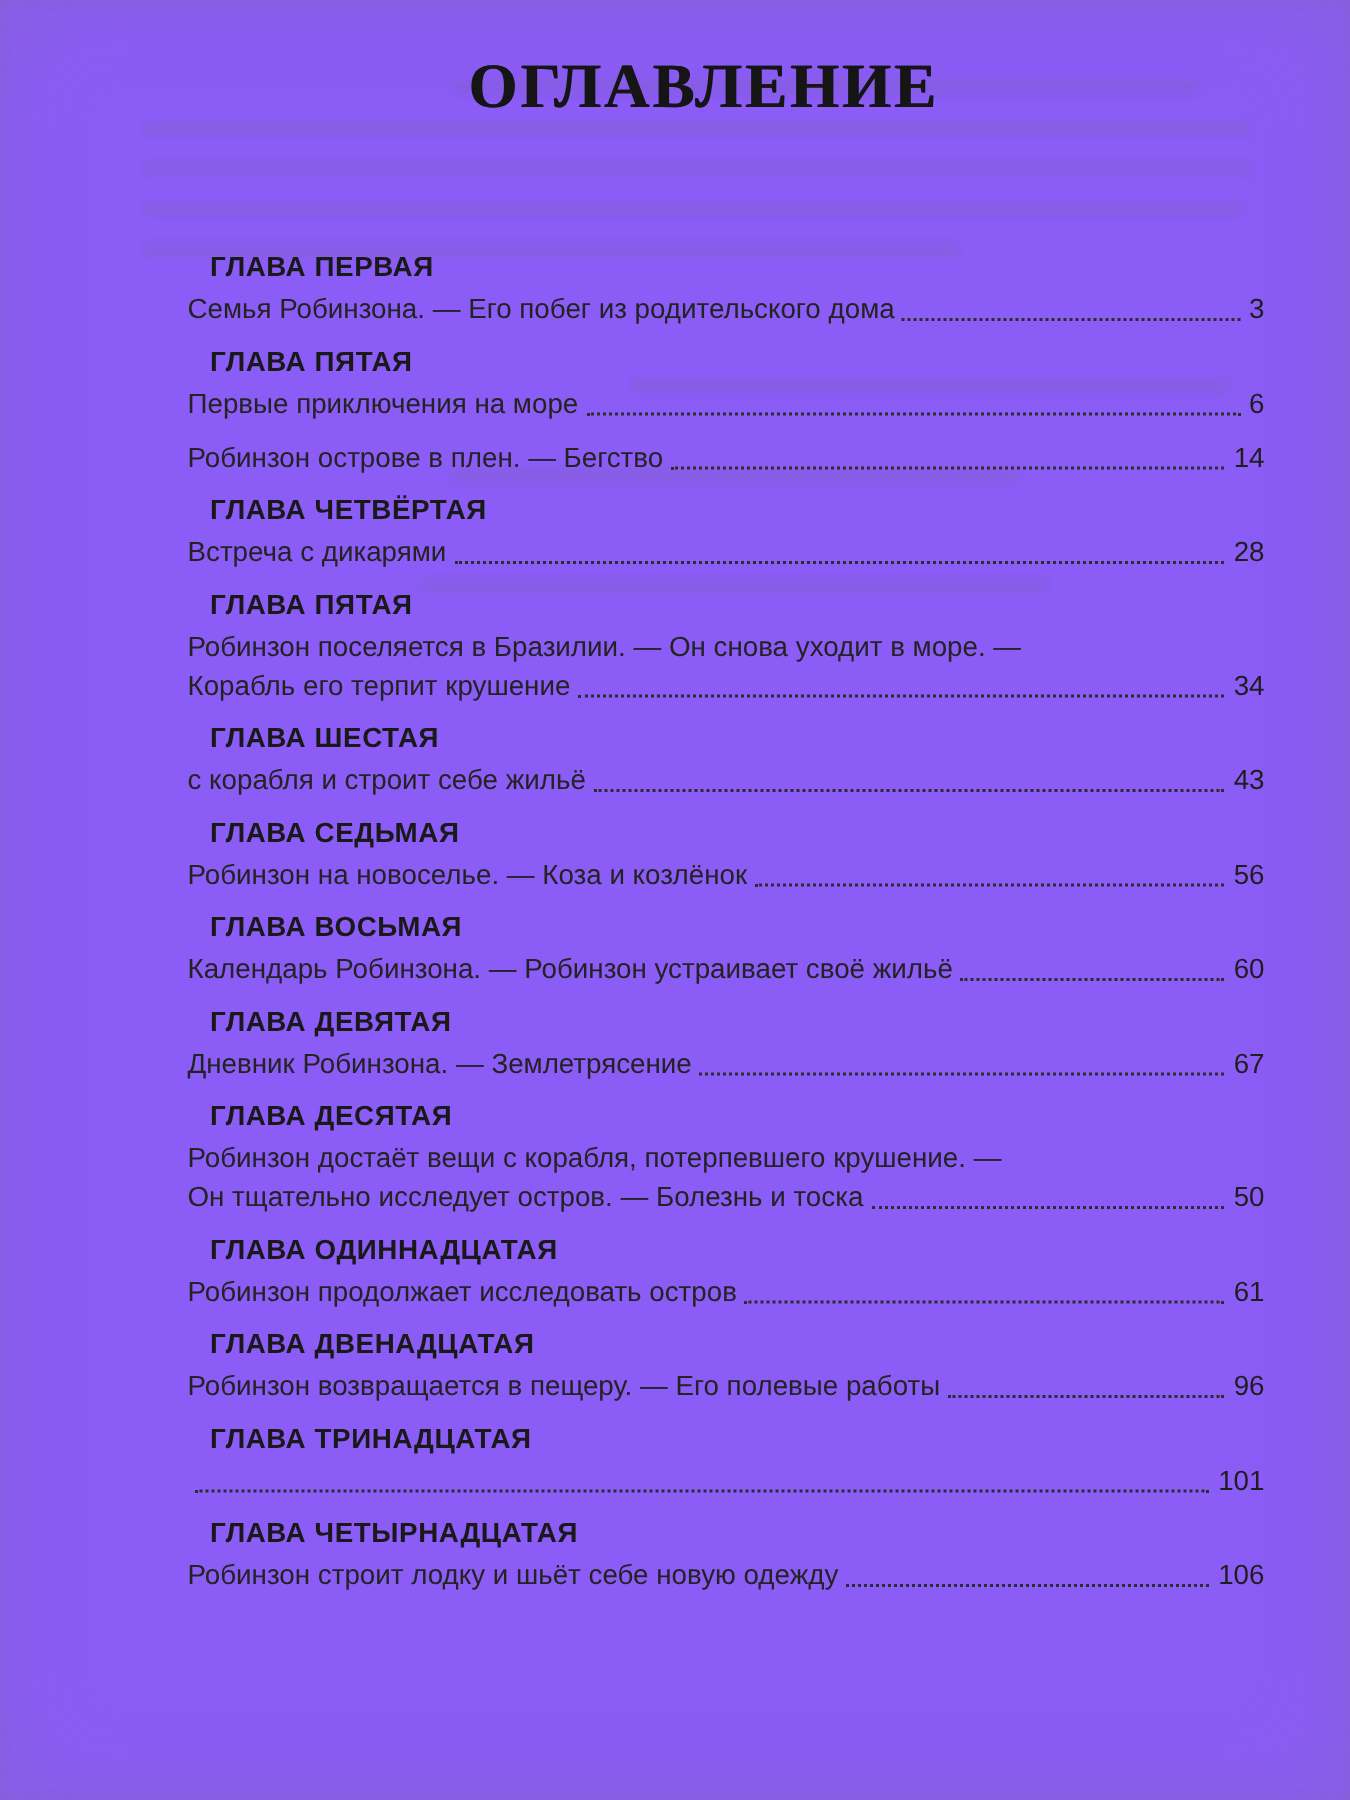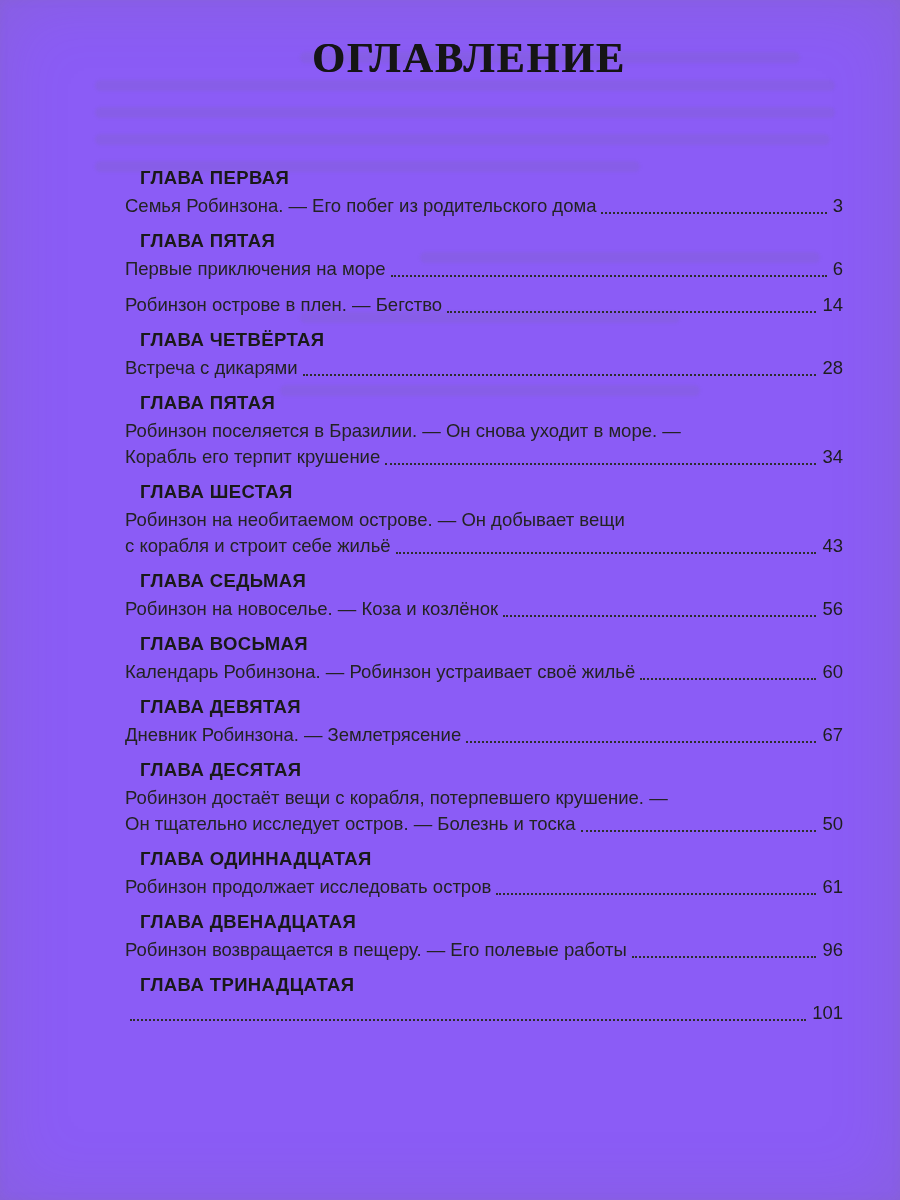--- a/index.html
+++ b/index.html
@@ -151,21 +151,20 @@
           <div class="heading">ГЛАВА ПЯТАЯ</div>
           <div class="line"><span class="line-text">Робинзон поселяется в Бразилии. — Он снова уходит в море. —</span></div>
           <div class="line last">
             <span class="line-text">Корабль его терпит крушение</span>
             <span class="dots"></span>
             <span class="page-num">34</span>
           </div>
         </div>
         <div class="entry">
           <div class="heading">ГЛАВА ШЕСТАЯ</div>
-          <div class="line"><span class="line-text">Робинзон на необитаемом острове. — Он добывает вещи</span></div>
           <div class="line last">
             <span class="line-text">с корабля и строит себе жильё</span>
             <span class="dots"></span>
             <span class="page-num">43</span>
           </div>
         </div>
         <div class="entry">
           <div class="heading">ГЛАВА СЕДЬМАЯ</div>
           <div class="line last">
             <span class="line-text">Робинзон на новоселье. — Коза и козлёнок</span>
@@ -214,16 +213,24 @@
             <span class="page-num">96</span>
           </div>
         </div>
         <div class="entry">
           <div class="heading">ГЛАВА ТРИНАДЦАТАЯ</div>
           <div class="line last">
             <span class="dots"></span>
             <span class="page-num">101</span>
           </div>
         </div>
+        <div class="entry">
+          <div class="heading">ГЛАВА ЧЕТЫРНАДЦАТАЯ</div>
+          <div class="line last">
+            <span class="line-text">Робинзон строит лодку и шьёт себе новую одежду</span>
+            <span class="dots"></span>
+            <span class="page-num">106</span>
+          </div>
+        </div>
       </div>
   </div>
 
 </div>
 
 </body></html>

